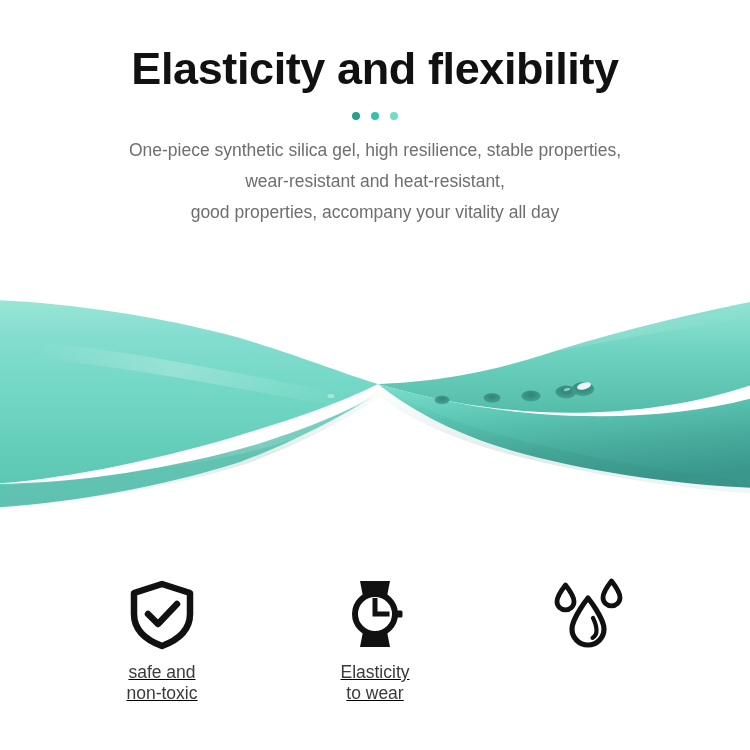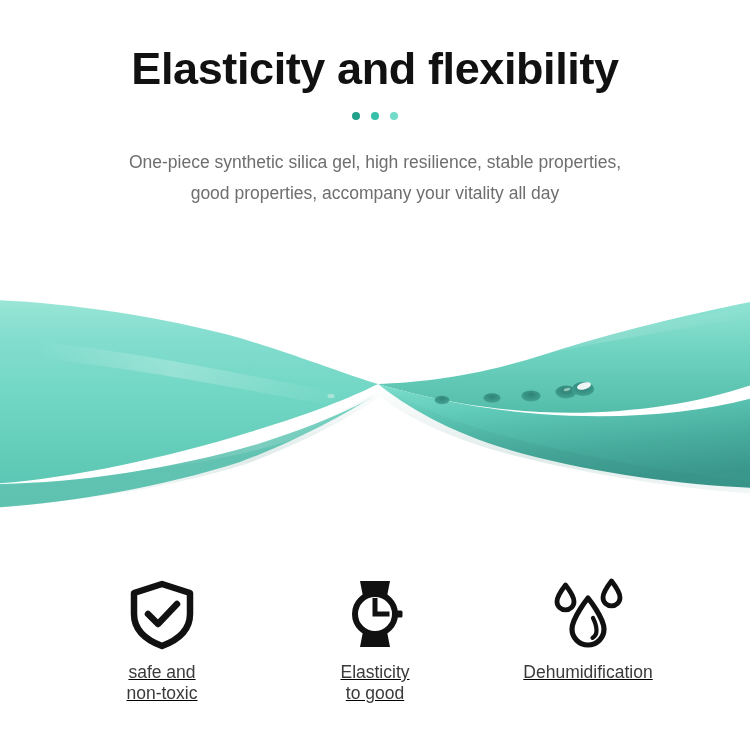--- a/index.html
+++ b/index.html
@@ -45,21 +45,21 @@
     align-items: center;
     gap: 11px;
   }
   .dot {
     width: 8px;
     height: 8px;
     border-radius: 50%;
     display: block;
   }
   .subtitle {
-    margin: 12px;
+    margin: 0;
     padding-top: 14px;
     color: #6e6e6e;
     font-size: 17.5px;
     line-height: 31px;
     font-weight: 400;
   }
   .subtitle .line { display: block; }
 
   
   .product {
@@ -114,20 +114,21 @@
     <h1 class="title">Elasticity and flexibility</h1>
 
     <div class="dots">
       <span class="dot" style="background: rgb(34, 160, 140);"></span>
       <span class="dot" style="background: rgb(54, 192, 170);"></span>
       <span class="dot" style="background: rgb(115, 220, 201);"></span>
     </div>
 
     <p class="subtitle">
       <span class="line">One-piece synthetic silica gel, high resilience, stable properties,</span>
+      <span class="line">wear-resistant and heat-resistant,</span>
       <span class="line">good properties, accompany your vitality all day</span>
     </p>
   </div>
 
   <div class="product">
     <svg width="750" height="250" viewBox="0 0 750 250" xmlns="http://www.w3.org/2000/svg">
       <defs>
 
         <linearGradient id="gLeft" x1="0" y1="0" x2="0" y2="1">
           <stop offset="0%" stop-color="#9ae6d6"></stop>
@@ -261,39 +262,38 @@
 
           <rect x="56.5" y="32.5" width="7" height="7" rx="1.6" fill="#111111"></rect>
 
           <circle cx="36" cy="36" r="20" fill="none" stroke="#111111" stroke-width="6"></circle>
 
           <path d="M36 22.5 L36 36 L48 36" fill="none" stroke="#111111" stroke-width="5" stroke-linecap="square" stroke-linejoin="miter"></path>
         </svg>
       </div>
       <div class="feature-label">
         <span class="line">Elasticity</span>
-        <span class="line">to good</span>
+        <span class="line">to wear</span>
       </div>
     </div>
 
     <div class="feature">
       <div class="feature-icon">
         <svg width="72" height="72" viewBox="0 0 72 72">
 
           <path d="M36 20 C36 20 52 40 52 51 C52 60 44.8 67 36 67
                    C27.2 67 20 60 20 51 C20 40 36 20 36 20 Z" fill="none" stroke="#111111" stroke-width="5.2" stroke-linejoin="round"></path>
 
           <path d="M41 40 C41 40 44.5 47 44.5 52.5 C44.5 56 43 58.5 40.5 59.8" fill="none" stroke="#111111" stroke-width="4.2" stroke-linecap="round"></path>
 
           <path d="M13.5 7 C13.5 7 22 18 22 23.5 C22 28.2 18.2 31.8 13.5 31.8
                    C8.8 31.8 5 28.2 5 23.5 C5 18 13.5 7 13.5 7 Z" fill="none" stroke="#111111" stroke-width="4.8" stroke-linejoin="round"></path>
 
           <path d="M59.5 3 C59.5 3 68 14 68 19.5 C68 24.2 64.2 27.8 59.5 27.8
                    C54.8 27.8 51 24.2 51 19.5 C51 14 59.5 3 59.5 3 Z" fill="none" stroke="#111111" stroke-width="4.8" stroke-linejoin="round"></path>
         </svg>
       </div>
       <div class="feature-label">
-        <span class="line">Dehumidification</span>
       </div>
     </div>
 
   </div>
 </div>
 
 </body></html>

